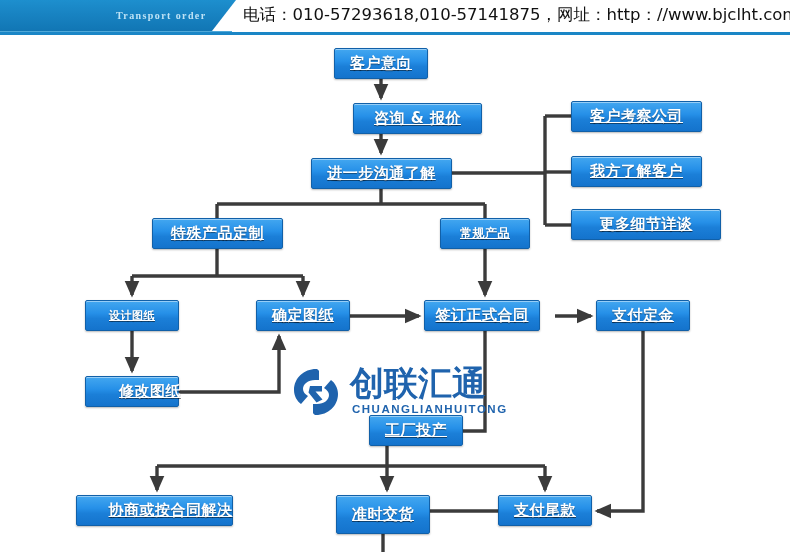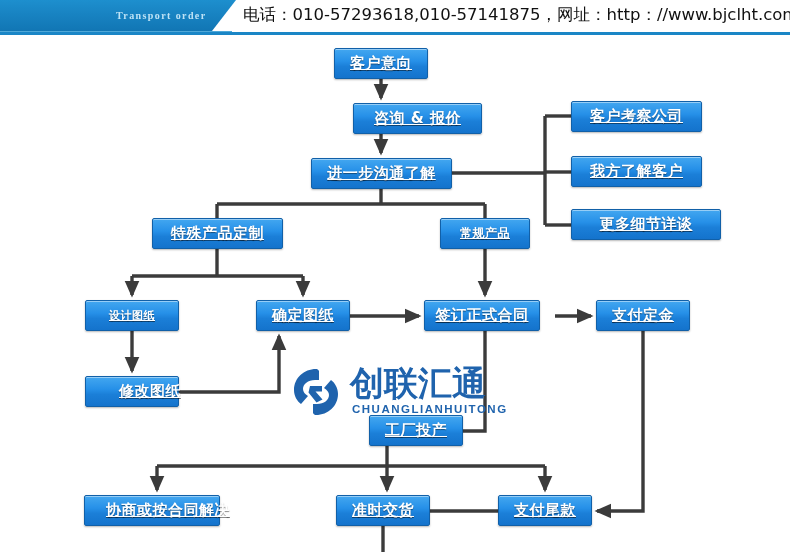--- a/index.html
+++ b/index.html
@@ -234,19 +234,19 @@
         <div class="node" style="left: 571px; top: 120px; width: 131px; height: 31px;">我方了解客户</div>
         <div class="node" style="left: 571px; top: 173px; width: 150px; height: 31px;">更多细节详谈</div>
         <div class="node" style="left: 152px; top: 182px; width: 131px; height: 31px;">特殊产品定制</div>
         <div class="node" style="left: 440px; top: 182px; width: 90px; height: 31px; font-size: 12px;">常规产品</div>
         <div class="node" style="left: 85px; top: 264px; width: 94px; height: 31px; font-size: 11px;">设计图纸</div>
         <div class="node" style="left: 256px; top: 264px; width: 94px; height: 31px; font-size: 15px;">确定图纸</div>
         <div class="node" style="left: 424px; top: 264px; width: 116px; height: 31px;">签订正式合同</div>
         <div class="node" style="left: 596px; top: 264px; width: 94px; height: 31px; font-size: 15px;">支付定金</div>
         <div class="node" style="left: 85px; top: 340px; width: 94px; height: 31px; font-size: 15px; padding-left: 36px;">修改图纸</div>
         <div class="node" style="left: 340px; top: 379px; width: 94px; height: 31px; font-size: 15px; margin-left: 29px;">工厂投产</div>
-        <div class="node" style="left: 84px; top: 459px; width: 136px; height: 31px; padding-left: 32px;">协商或按合同解决</div>
-        <div class="node" style="left: 336px; top: 459px; width: 94px; height: 31px; font-size: 15px;">准时交货</div>
+        <div class="node" style="left: 76px; top: 459px; width: 157px; height: 31px; padding-left: 32px;">协商或按合同解决</div>
+        <div class="node" style="left: 336px; top: 459px; width: 94px; height: 39px; font-size: 15px;">准时交货</div>
         <div class="node" style="left: 498px; top: 459px; width: 94px; height: 31px; font-size: 15px;">支付尾款</div>
       </div>
 
   </div>
 </div>
 
 </body></html>

